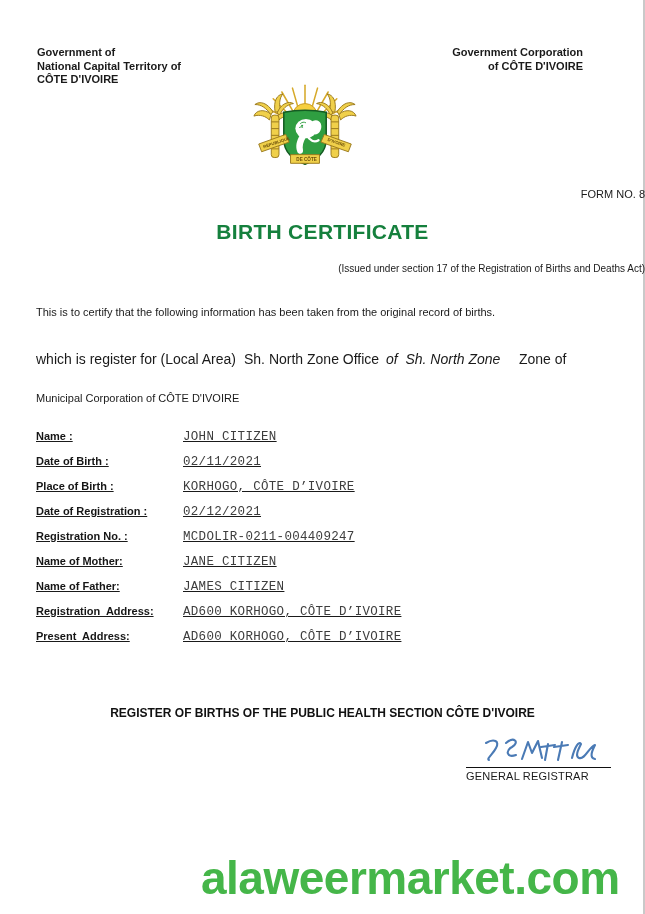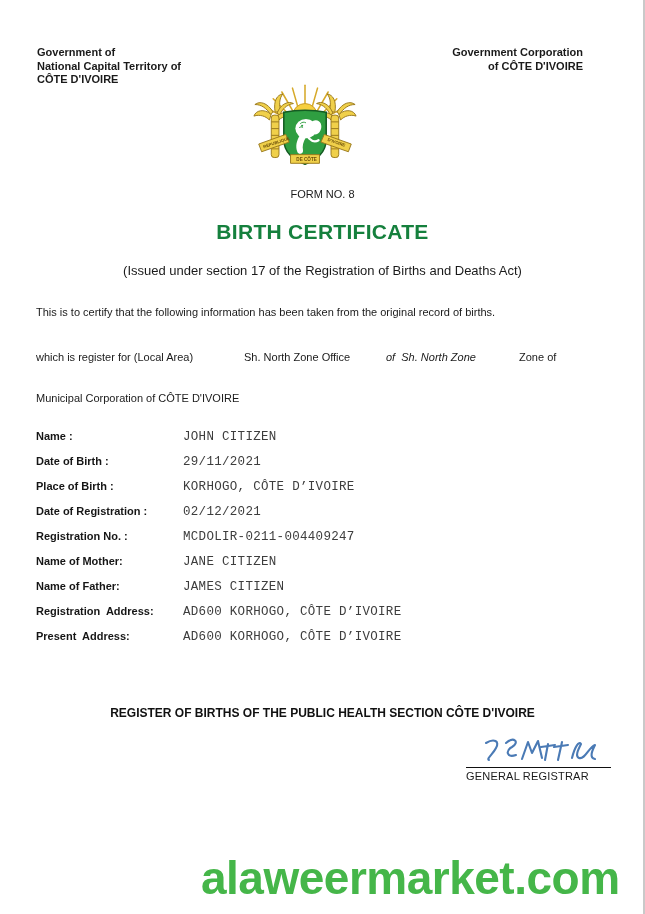--- a/index.html
+++ b/index.html
@@ -7,38 +7,38 @@
               font-family:"Liberation Sans", sans-serif; color:#1a1a1a; }
   .page { position:relative; width:645px; height:914px; background:#fff;padding-left:28px; }
 
   .scan-edge { position:absolute; top:0; bottom:0; right:0; width:2px; background:#c9c9c9; }
 
   .hdr-left  { position:absolute; left:37px;  top:46px; font-size:11px; font-weight:bold; line-height:13.5px; }
   .hdr-right { position:absolute; right:62px; top:46px; font-size:11px; font-weight:bold; line-height:13.5px; text-align:right; }
 
   .emblem { position:absolute; left:252px; top:83px; width:106px; height:97px; }
 
-  .form-no  { position:absolute; left:0; right:0; top:188px; text-align:center; font-size:11px; }
+  .form-no  { position:absolute; left:0; right:0; top:188px; text-align:right; font-size:11px; }
   .doc-title{ position:absolute; left:0; right:0; top:220px; text-align:center;
               font-size:21px; font-weight:bold; letter-spacing:.3px; color:#15803d; }
-  .subtitle { position:absolute; left:0; right:0; top:263px; text-align:center; font-size:13px; }
+  .subtitle { position:absolute; left:0; right:0; top:263px; text-align:right; font-size:10px; }
 
   .certify  { position:absolute; left:36px; top:306px; font-size:11px; }
 
-  .register-line { position:absolute; left:0; top:351px; width:538px; height:14px; font-size:11px; }
+  .register-line { position:absolute; left:0; top:351px; width:538px; height:14px; font-size:14px; }
   .register-line span { position:absolute; white-space:pre; }
   .rl-prefix { left:36px; }
   .rl-office { left:244px; }
   .rl-of     { left:386px;font-style:italic; }
   .rl-zone   { left:519px; }
 
   .municipal-line { position:absolute; left:36px; top:392px; font-size:11px; }
 
   .fields { position:absolute; left:36px; top:430px; width:560px; }
-  .field-row { display:flex; align-items:baseline; height:25px; }
+  .field-row { display:flex; align-items:baseline; height:25px;text-decoration:underline; }
   .field-label { width:147px; font-size:11px; font-weight:bold; white-space:pre; color:#161616; }
   .field-value { font-family:"Liberation Mono","DejaVu Sans Mono", monospace;
                  font-size:12.5px; letter-spacing:.3px; color:#3d3d3d; white-space:pre; }
 
   .register-footer { position:absolute; left:0; right:0; top:706px; text-align:center;
                      font-size:12px; font-weight:bold; color:#111; }
 
   .sig-block { position:absolute; left:466px; top:734px; width:145px; }
   .sig-img   { display:block; margin:0 auto; }
   .sig-line  { border-top:1.5px solid #111; margin-top:1px; }
@@ -137,21 +137,21 @@
 
   <div class="municipal-line">Municipal Corporation of CÔTE D'IVOIRE</div>
 
   <div class="fields">
     <div class="field-row">
       <span class="field-label">Name :</span>
       <span class="field-value">JOHN CITIZEN</span>
     </div>
     <div class="field-row">
       <span class="field-label">Date of Birth :</span>
-      <span class="field-value">29/11/2021</span>
+      <span class="field-value">02/11/2021</span>
     </div>
     <div class="field-row">
       <span class="field-label">Place of Birth :</span>
       <span class="field-value">KORHOGO, CÔTE D’IVOIRE</span>
     </div>
     <div class="field-row">
       <span class="field-label">Date of Registration :</span>
       <span class="field-value">02/12/2021</span>
     </div>
     <div class="field-row">

